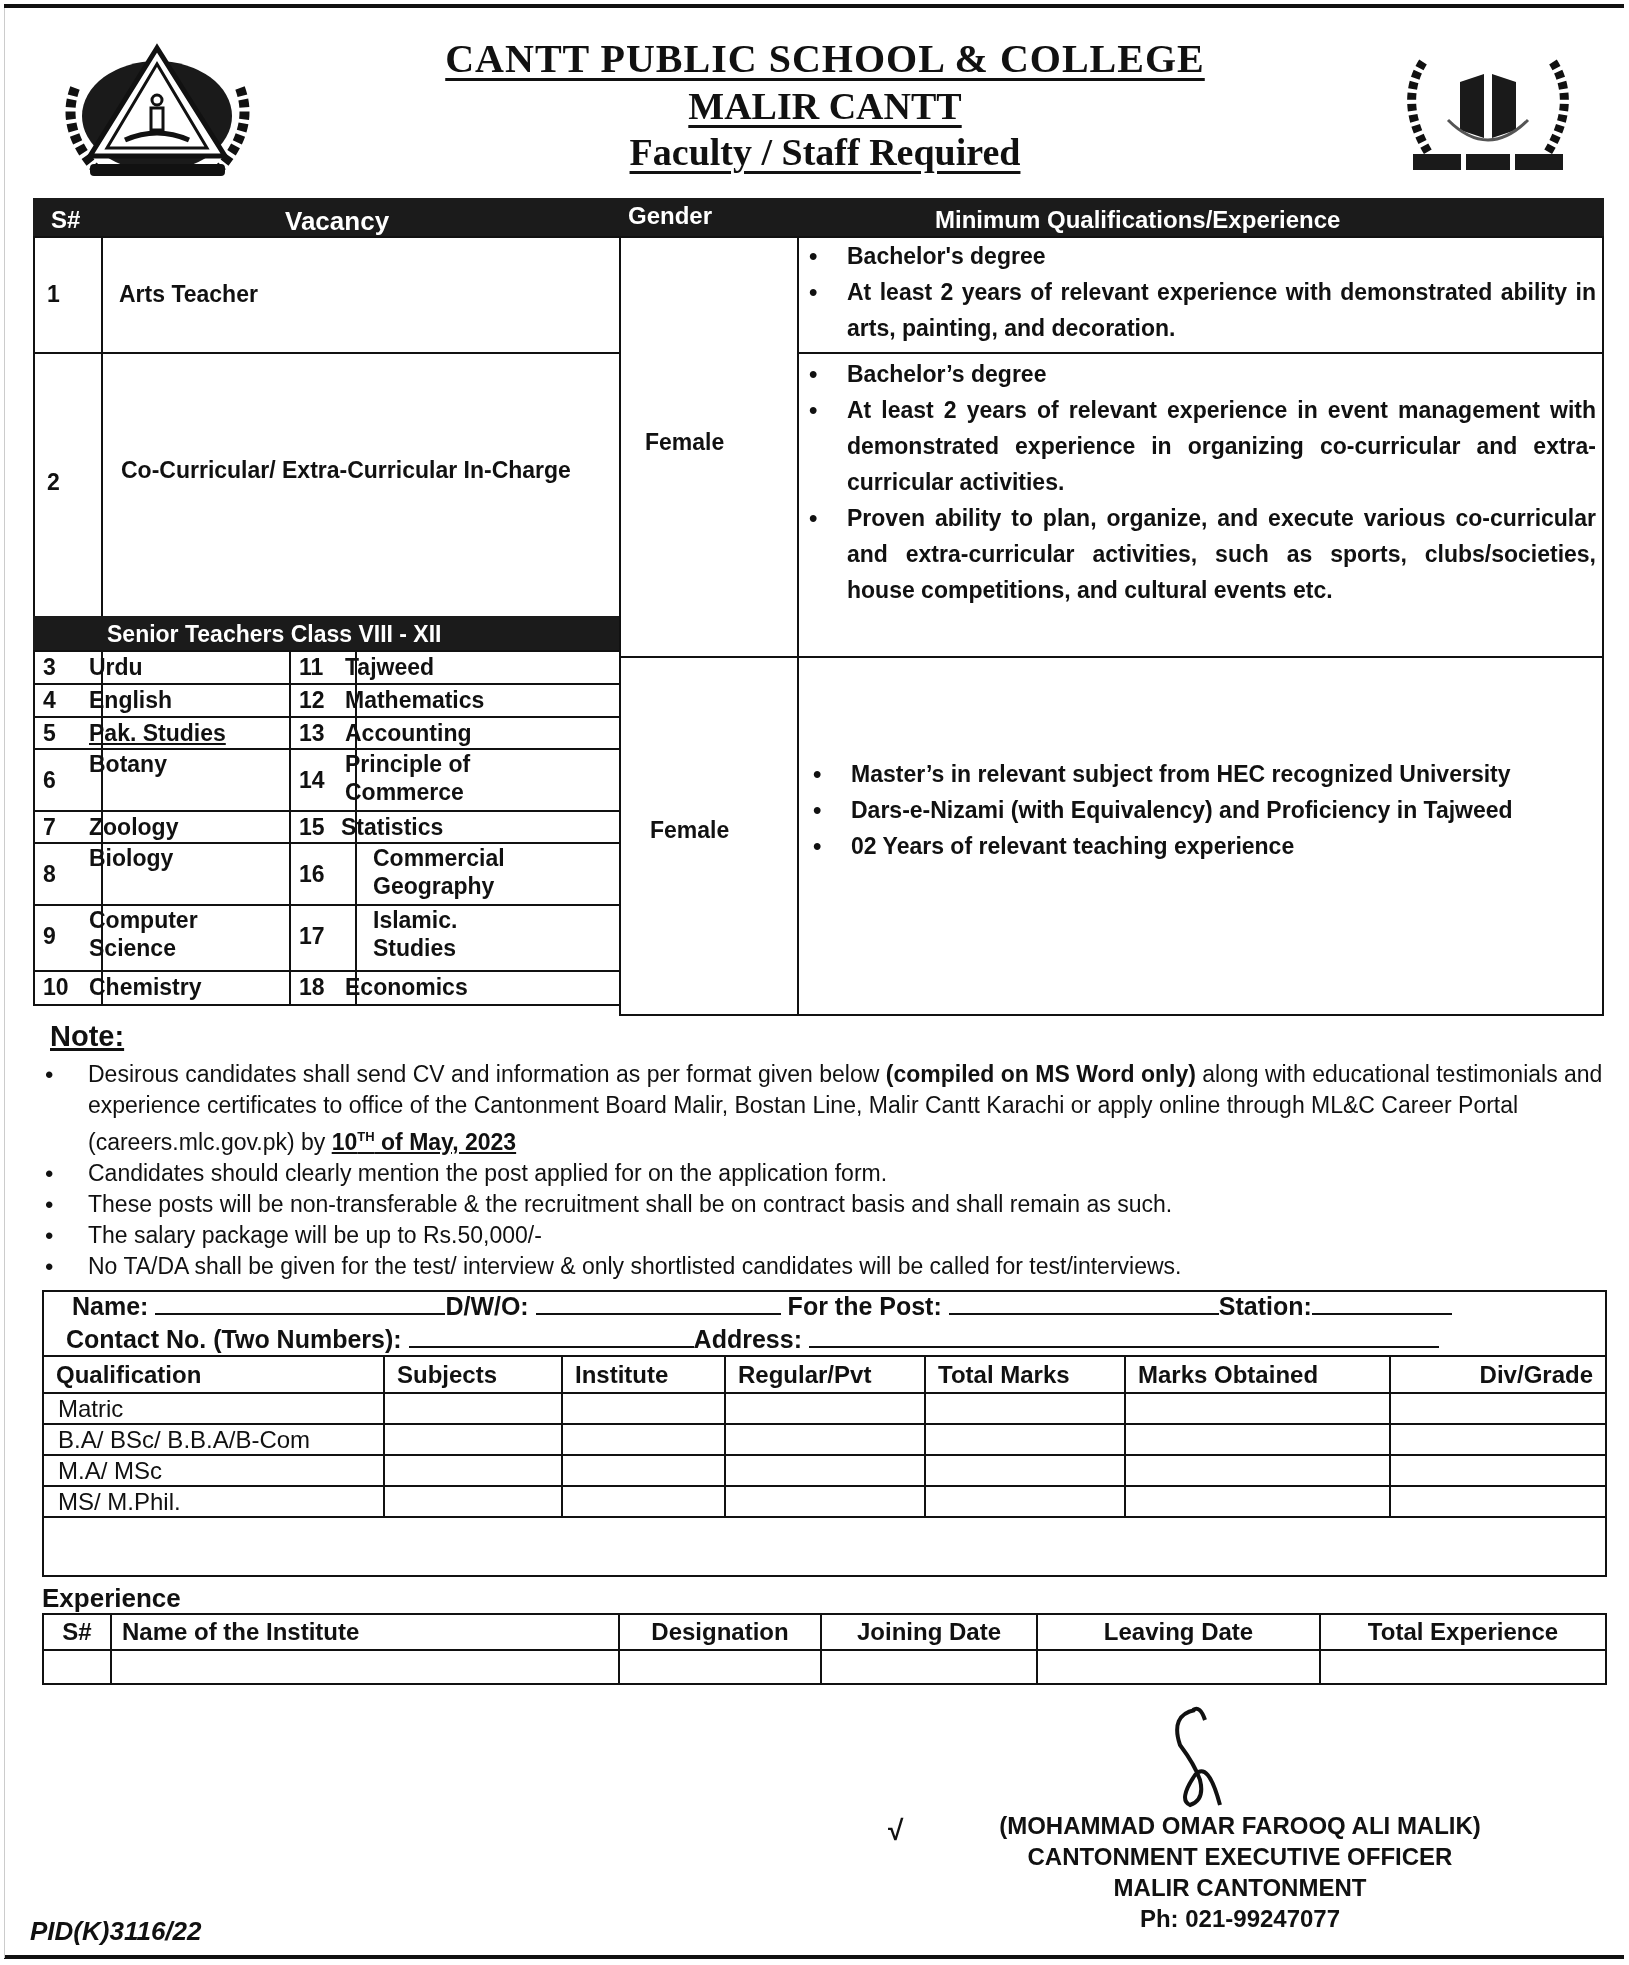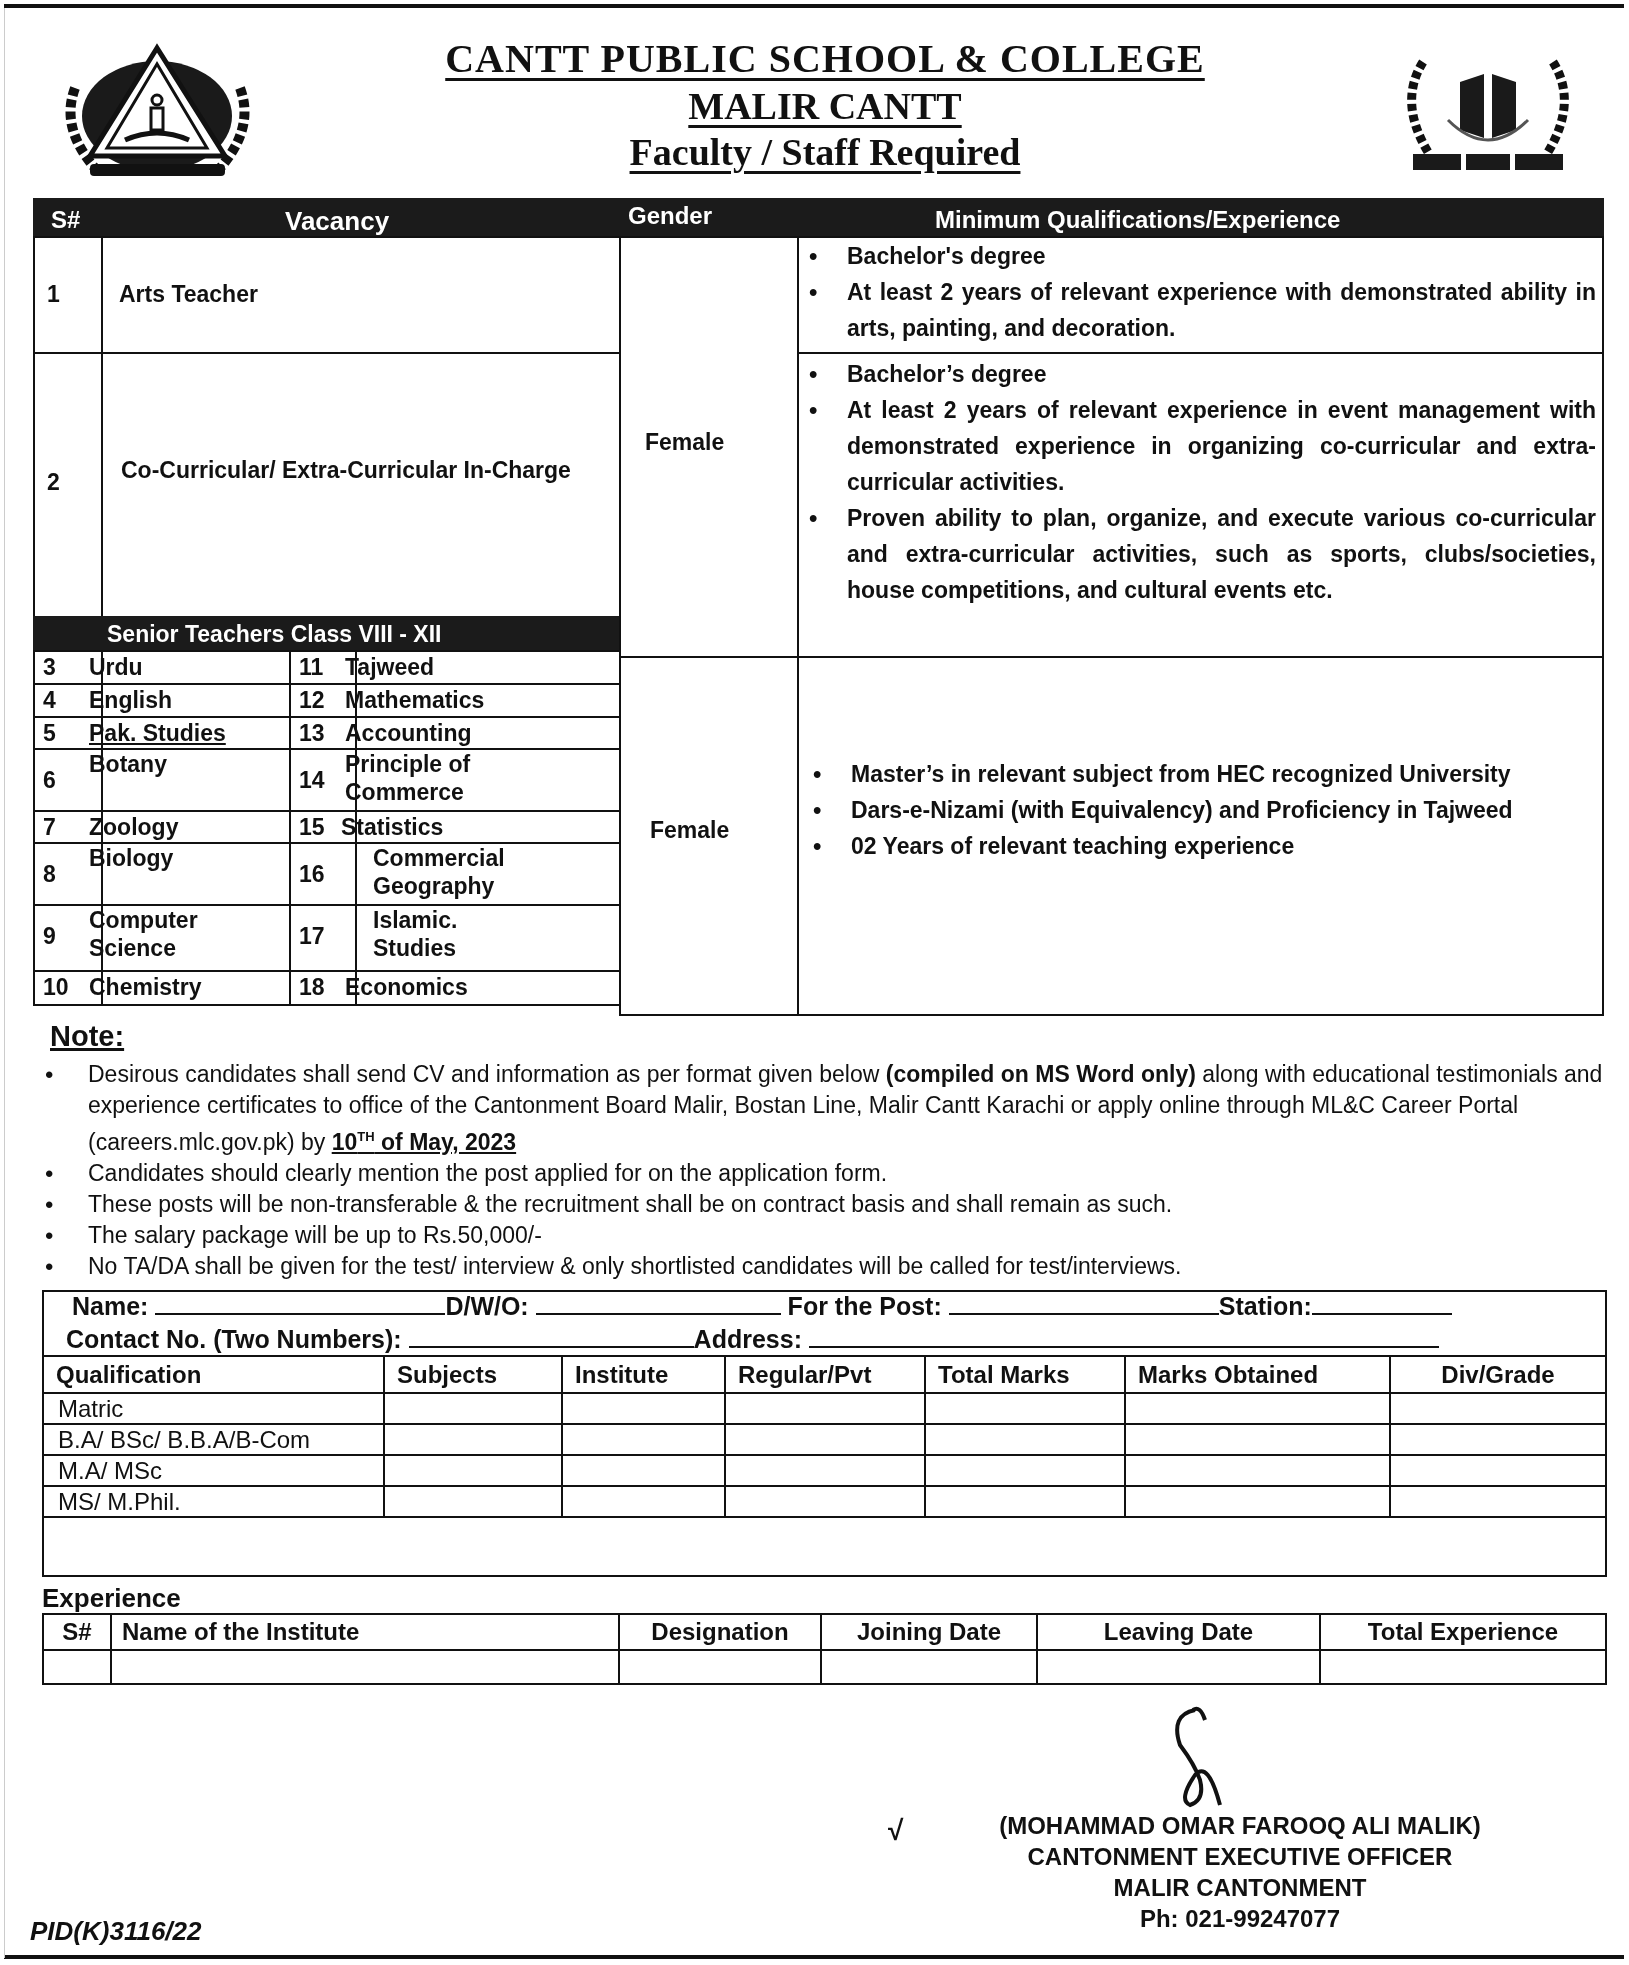--- a/index.html
+++ b/index.html
@@ -239,21 +239,21 @@
 
 <table class="qt">
   <thead>
     <tr>
       <th style="width:341px">Qualification</th>
       <th style="width:178px">Subjects</th>
       <th style="width:163px">Institute</th>
       <th style="width:200px">Regular/Pvt</th>
       <th style="width:200px">Total Marks</th>
       <th style="width:265px">Marks Obtained</th>
-      <th style="text-align:center">Div/Grade</th>
+      <th style="text-align:right">Div/Grade</th>
     </tr>
   </thead>
   <tbody id="qual-body">
       <tr>
         <td>Matric</td>
         <td></td>
         <td></td>
         <td></td>
         <td></td>
         <td></td>

